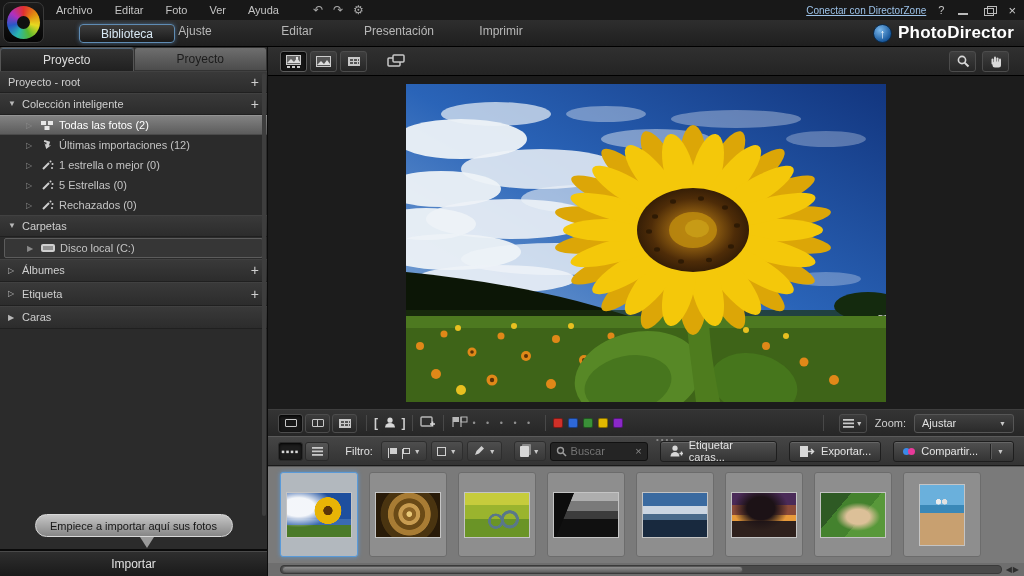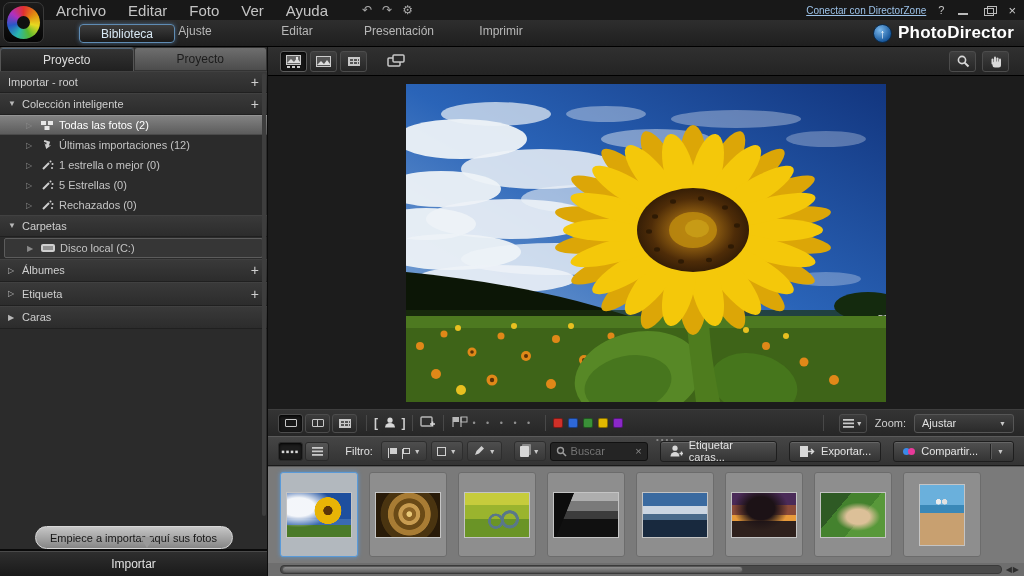--- a/index.html
+++ b/index.html
@@ -7,21 +7,21 @@
   body { background:#1a1a1a; font-family:"Liberation Sans", sans-serif; font-size:11px; color:#c8c8c8; position:relative; }
 
   
   .titlebar { height:20px; background:#181818; display:flex; align-items:center; position:relative; z-index:6; }
   .applogo { position:absolute; left:3px; top:2px; width:41px; height:41px; border-radius:7px;
              background:linear-gradient(#1c1c1c,#050505); border:1px solid #3a3a3a; display:flex; align-items:center; justify-content:center; z-index:9; }
   .applogo-disc { width:33px; height:33px; border-radius:50%;
              background:conic-gradient(#e03030,#e08a10,#e8d820,#58b830,#28b8b0,#2858c8,#b030c0,#e03030); position:relative; }
   .applogo-disc::after { content:""; position:absolute; inset:10px; border-radius:50%; background:#101010; }
   .menubar { display:flex; gap:22px; margin-left:56px; }
-  .menu-item { color:#c4c4c4; font-size:15px; }
+  .menu-item { color:#c4c4c4; font-size:11px; }
   .tb-icons { display:flex; gap:10px; margin-left:34px; color:#a8a8a8; font-size:12px; }
   .tb-right { margin-left:auto; display:flex; align-items:center; gap:12px; padding-right:8px; }
   .dz-link { color:#9cc2e8; text-decoration:underline; font-size:10px; }
   .help-btn { color:#c8c8c8; font-size:11px; }
   .win-btn { width:14px; height:11px; position:relative; display:inline-block; }
   .win-min::after { content:""; position:absolute; left:2px; right:2px; bottom:1px; border-bottom:2px solid #bbb; }
   .win-restore::after { content:""; position:absolute; left:2px; top:3px; width:8px; height:6px; border:1px solid #bbb; }
   .win-restore::before { content:""; position:absolute; left:5px; top:1px; width:8px; height:6px; border:1px solid #bbb; }
   .win-close { color:#ccc; font-size:13px; line-height:11px; width:auto; }
 
@@ -50,21 +50,21 @@
   .side-row { height:22px; flex:none; display:flex; align-items:center; padding:0 8px; border-bottom:1px solid #202020; box-shadow:inset 0 1px 0 rgba(255,255,255,.04); font-size:11px; color:#cfcfcf; }
   .side-row .plus { margin-left:auto; font-size:14px; color:#d0d0d0; line-height:14px; }
   .hdr { background:linear-gradient(#3a3a3a,#2c2c2c); }
   .arrow-g { font-size:8px; color:#b8b8b8; width:14px; }
   .tree-row { height:20px; flex:none; display:flex; align-items:center; padding:0 8px 0 26px; font-size:11px; color:#c4c4c4; }
   .tree-row .chev { font-size:8px; color:#8a8a8a; width:13px; }
   .tree-ico { width:16px; display:flex; justify-content:center; margin-right:4px; }
   .tree-row.selected { background:linear-gradient(#828282,#5c5c5c); color:#fff; border-top:1px solid #949494; border-bottom:1px solid #4a4a4a; }
   .tree-row.boxed { margin:1px 4px; border:1px solid #5c5c5c; border-radius:2px; background:#363636; padding-left:22px; height:20px; }
   .side-spacer { flex:1; }
-  .hint-wrap { flex:none; position:relative; }
+  .hint-wrap { flex:none; padding-bottom:12px; position:relative; }
   .hint-pill { margin:0 auto; width:198px; height:23px; border-radius:12px; border:1px solid #d8d8d8;
       background:linear-gradient(#c6c6c6,#868686); color:#161616; display:flex; align-items:center; justify-content:center; font-size:11px; }
   .hint-tail { position:absolute; left:140px; bottom:1px; width:0; height:0; border-left:7px solid transparent; border-right:7px solid transparent; border-top:11px solid #9a9a9a; }
   .import-bar { flex:none; height:27px; background:linear-gradient(#2f2f2f,#1a1a1a); border-top:2px solid #0a0a0a; box-shadow:inset 0 1px 0 #4a4a4a;
       display:flex; align-items:flex-start; justify-content:center; color:#e0e0e0; font-size:12px; padding-top:6px; }
 
   
   .main { flex:1; display:flex; flex-direction:column; background:#1d1d1d; min-width:0; }
   .viewer-toolbar { height:29px; flex:none; background:linear-gradient(#303030,#242424); border-bottom:1px solid #000; display:flex; align-items:center; padding:0 12px; }
   .vt-btn { width:27px; height:21px; border:1px solid #4c4c4c; border-radius:3px; background:linear-gradient(#3e3e3e,#262626);
@@ -195,21 +195,21 @@
 
 <div class="content">
 
   <div class="sidebar">
     <div class="side-tabs">
       <div class="side-tab active">Proyecto</div>
       <div class="side-tab inactive">Proyecto</div>
     </div>
 
     <div class="side-row hdr">
-      <span>Importar - root</span>
+      <span>Proyecto - root</span>
       <span class="plus">+</span>
     </div>
 
     <div class="side-row hdr">
       <span class="arrow-g">▼</span>
       <span>Colección inteligente</span>
       <span class="plus">+</span>
     </div>
 
     <div class="tree-row selected">

